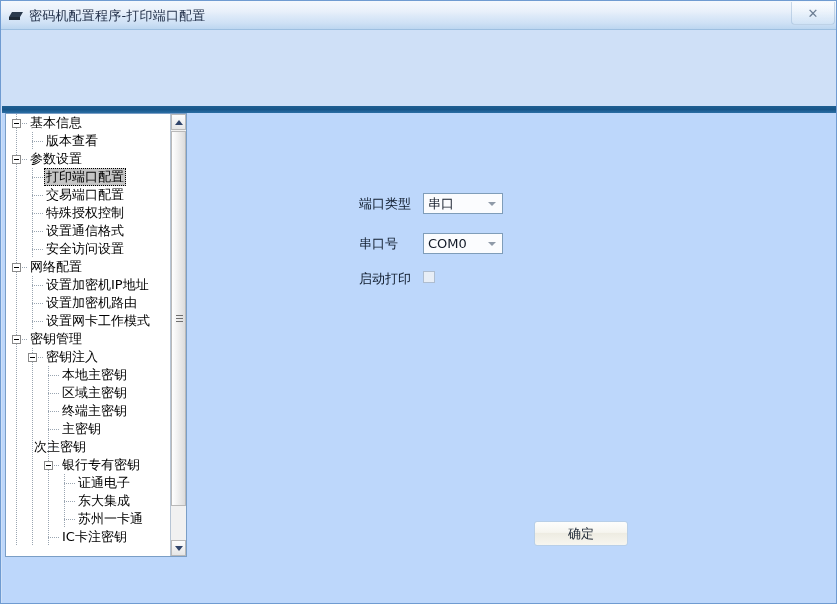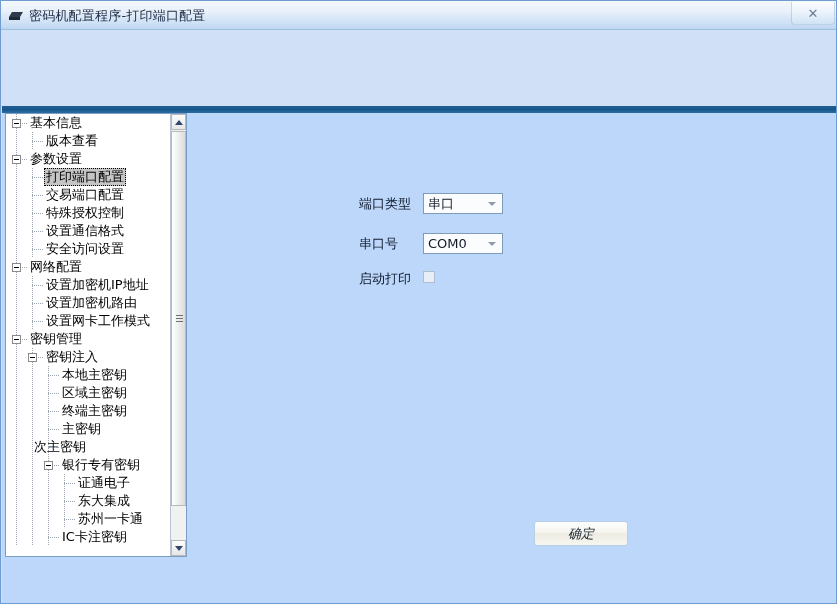--- a/index.html
+++ b/index.html
@@ -275,21 +275,20 @@
     box-sizing: border-box;
     border: 1px solid #b8cfe8;
     border-radius: 3px;
     background: linear-gradient(to bottom, #fdfdfc 0%, #f6f5ef 45%, #eeece2 50%, #f7f6f0 100%);
     font-size: 13px;
     color: #1b2533;
     display: flex;
     align-items: center;
     justify-content: center;
     font-family: "DejaVu Sans", "Liberation Sans", sans-serif;
-    font-style: italic;
   }
 </style>
 </head>
 <body>
 
 <div id="app-window">
 
   <div id="title-bar">
     <svg id="title-icon" viewBox="0 0 16 12">
       <path d="M1 7 L4 2 L15 2 L12 7 Z" fill="#2b3a4d"></path>

